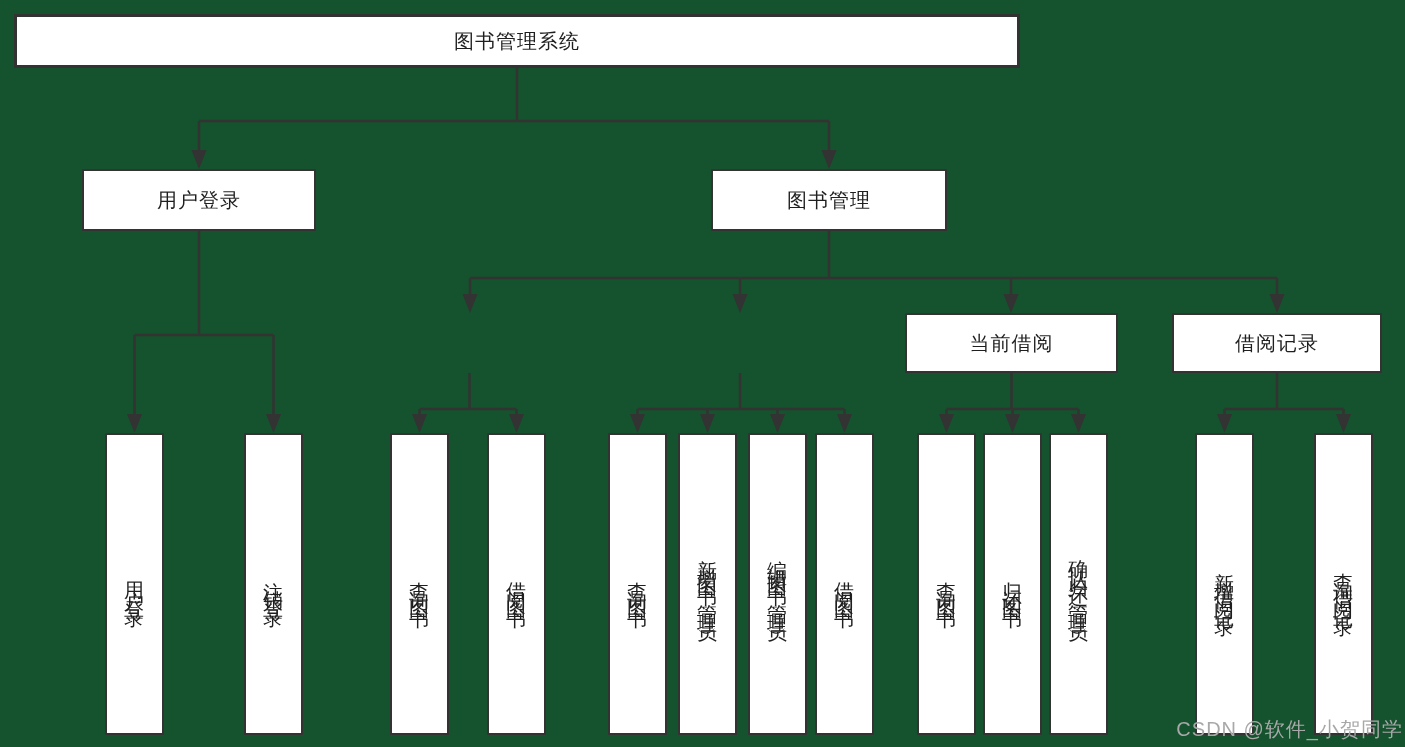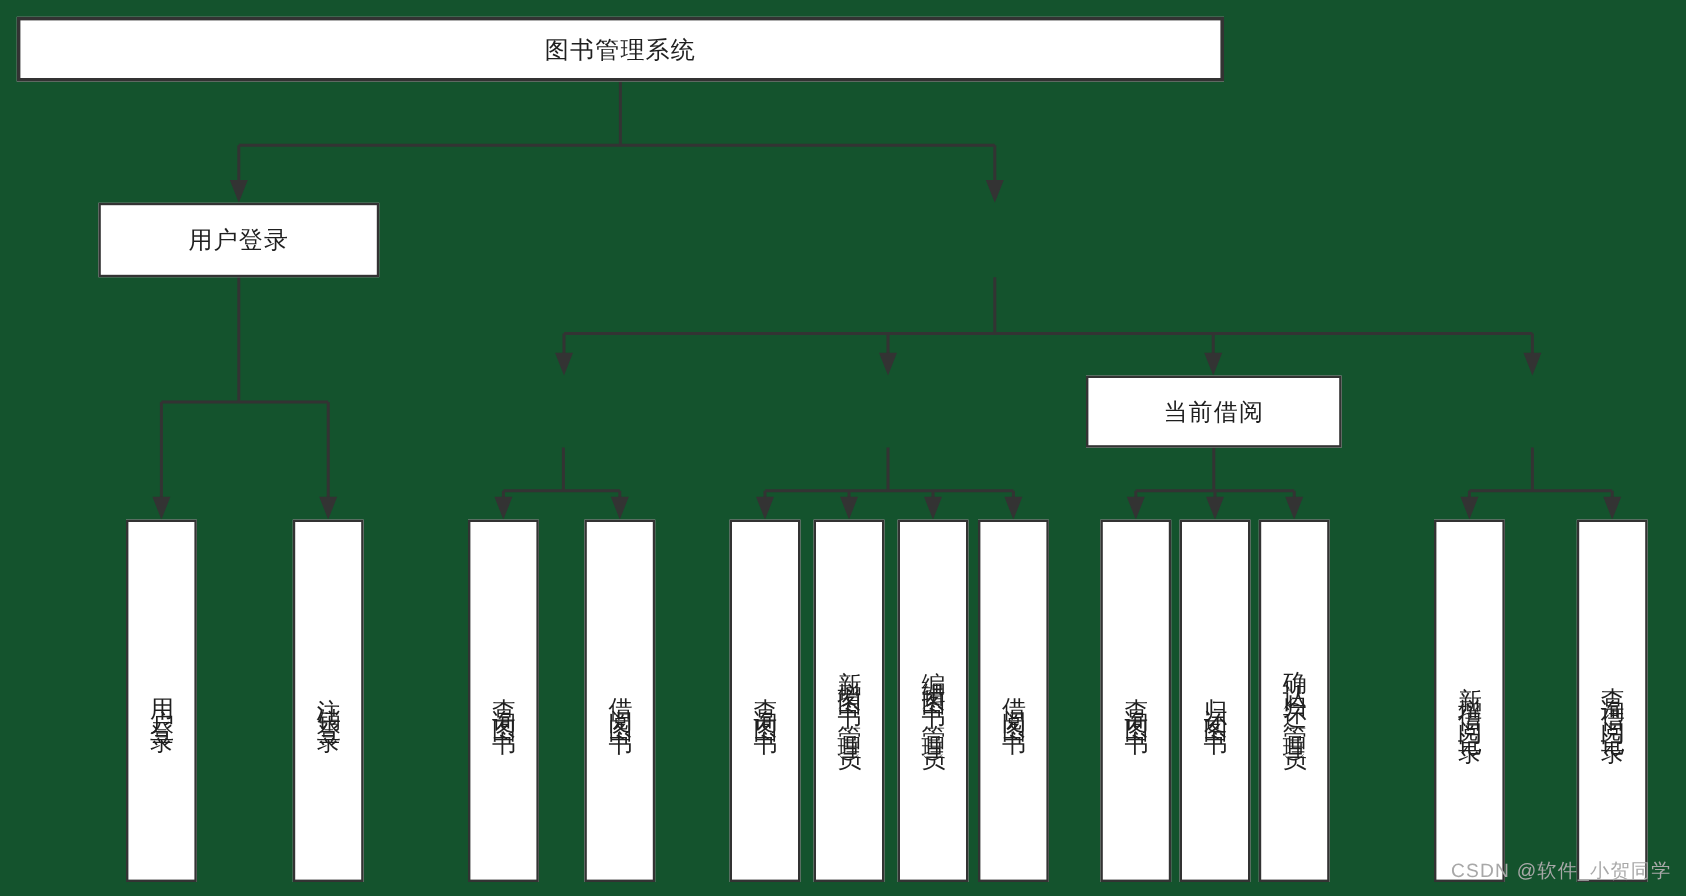--- a/index.html
+++ b/index.html
@@ -52,22 +52,22 @@
     writing-mode: vertical-rl;
     text-orientation: mixed;
     font-size: 20px;
     line-height: 1;
     letter-spacing: 9px;
     color: #1f1f1f;
   }
   .watermark {
     position: absolute;
     top: 716px;
-    right: 12px;
-    font-size: 16px;
+    right: 2px;
+    font-size: 20px;
     letter-spacing: 1px;
     color: #a8a8a8;
     z-index: 5;
     white-space: nowrap;
   }
 </style>
 </head>
 <body>
 
 <div class="canvas">
@@ -115,23 +115,29 @@
     </g>
   </svg>
 
   <div class="box root" style="left:14px;top:14px;width:1006px;height:54px">
     <span class="lbl">图书管理系统</span>
   </div>
 
   <div class="box" style="left:82px;top:169px;width:234px;height:62px">
     <span class="lbl">用户登录</span>
   </div>
+  <div class="box" style="left:711px;top:169px;width:236px;height:62px">
+    <span class="lbl">图书管理</span>
+  </div>
 
   <div class="box" style="left:905px;top:313px;width:213px;height:60px">
     <span class="lbl">当前借阅</span>
+  </div>
+  <div class="box" style="left:1172px;top:313px;width:210px;height:60px">
+    <span class="lbl">借阅记录</span>
   </div>
 
   <div class="box v" style="left:105px">
     <span class="vlbl">用户登录</span>
   </div>
   <div class="box v" style="left:244px">
     <span class="vlbl">注销登录</span>
   </div>
 
   <div class="box v" style="left:390px">

